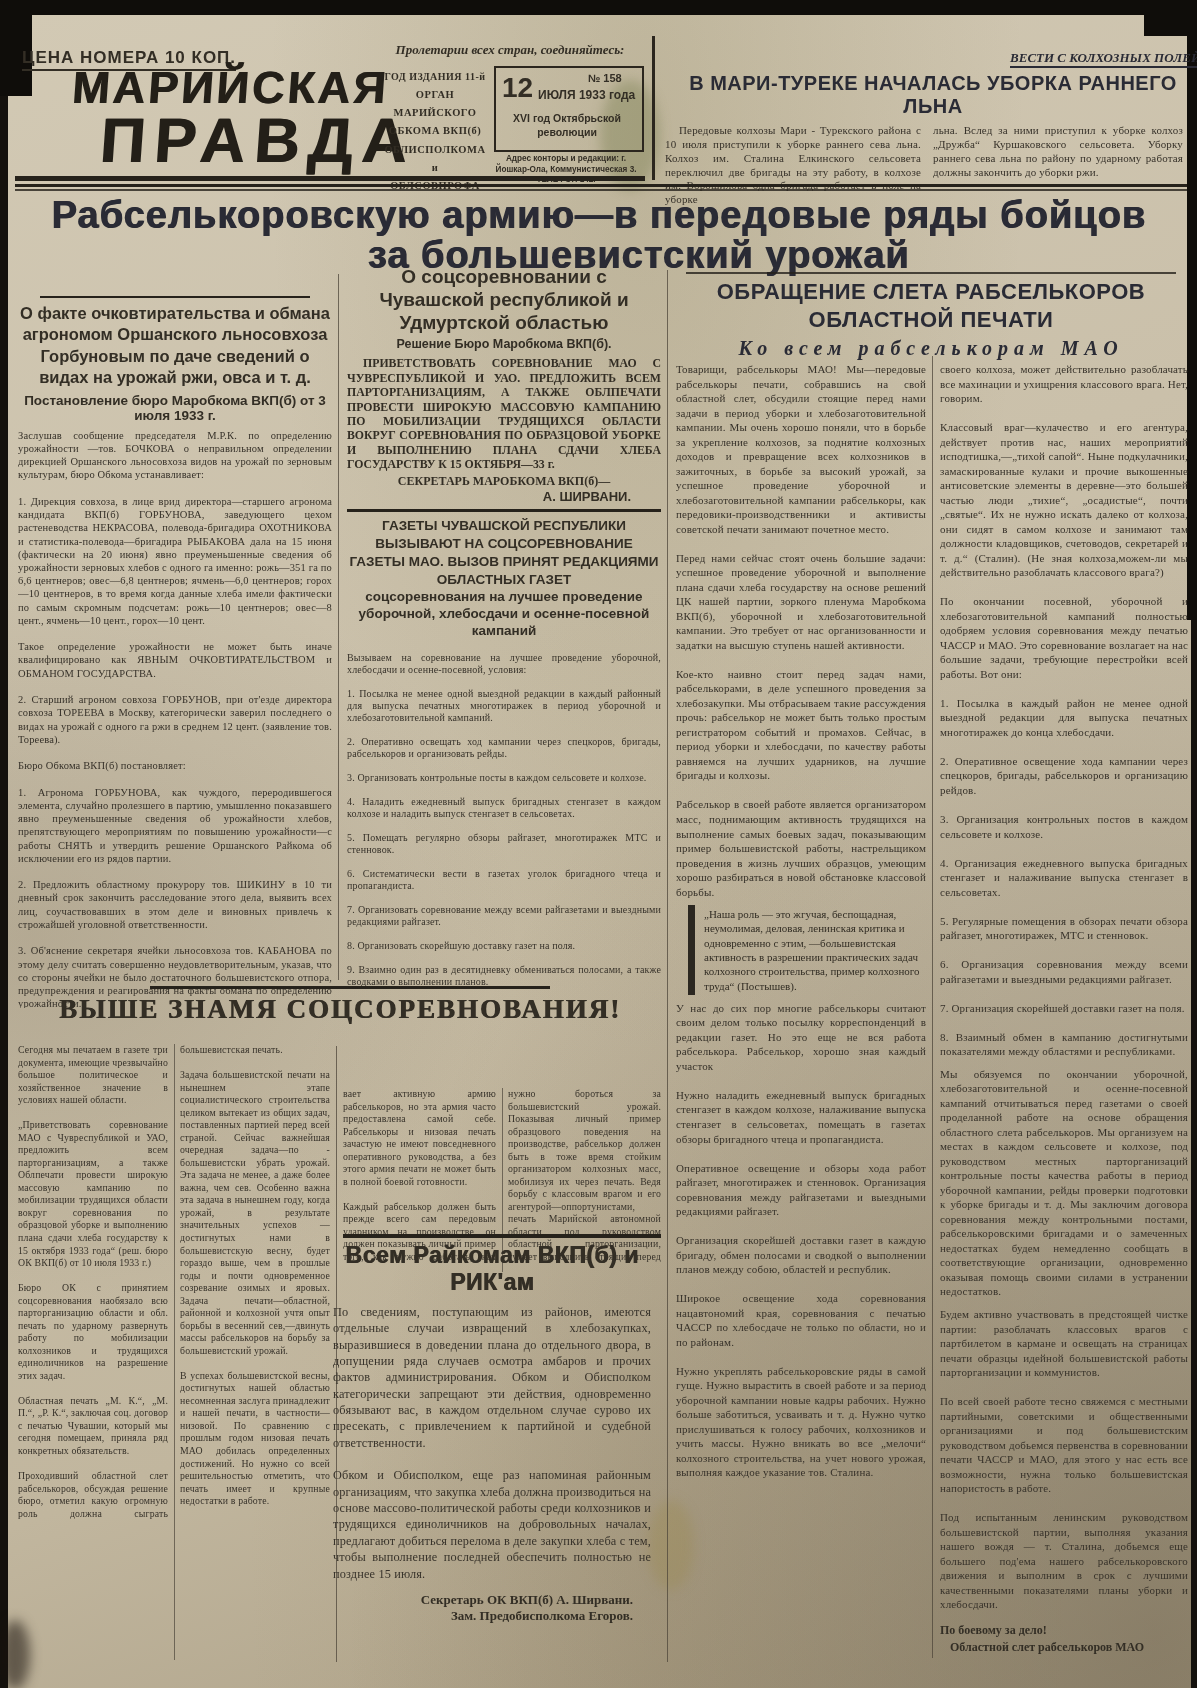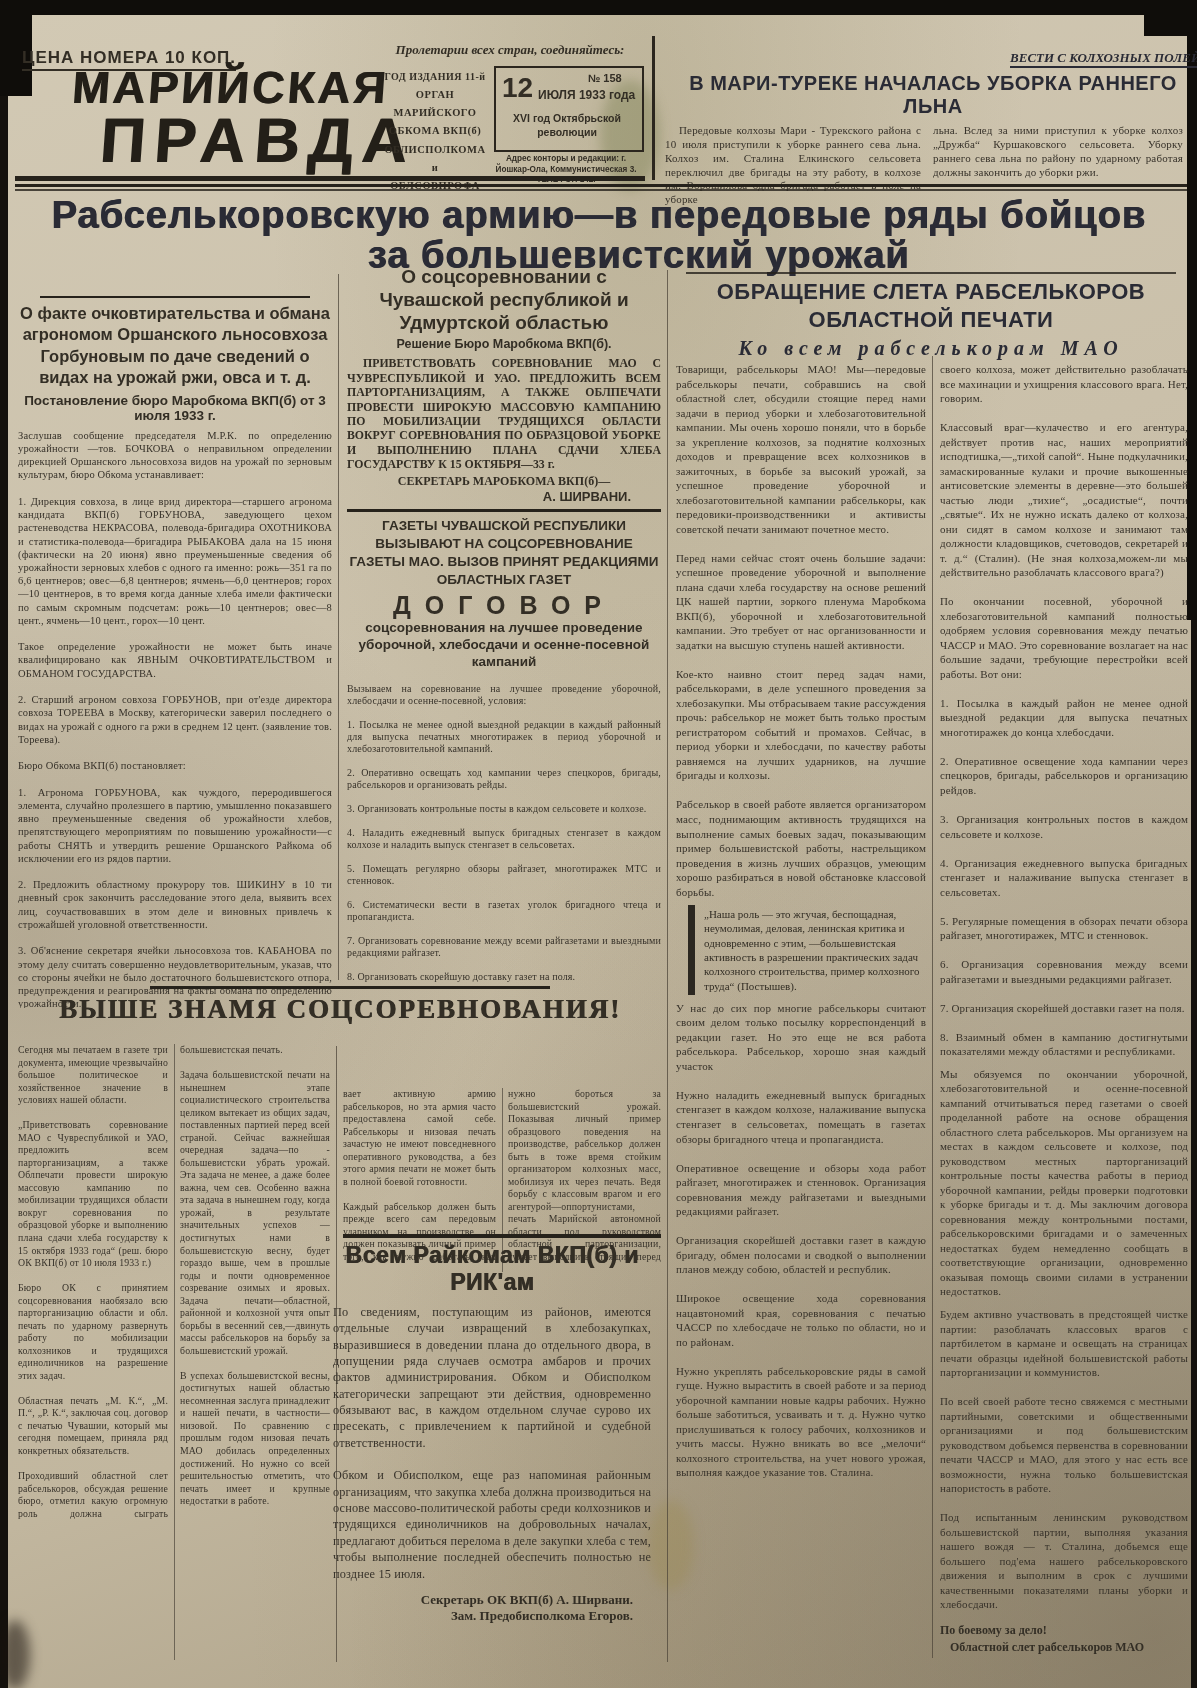--- a/index.html
+++ b/index.html
@@ -120,21 +120,20 @@
 </div>
 
 <div class="abs clip" style="left:347px;top:266px;width:314px;height:722px;">
   <div class="c sans b ink" style="font-size:19px;line-height:1.2;">О соцсоревновании с Чувашской республикой и Удмуртской областью</div>
   <div class="c sans b ink" style="font-size:12.5px;margin-top:3px;">Решение Бюро Маробкома ВКП(б).</div>
   <p class="just serif b ink" style="font-size:11.8px;line-height:1.22;margin-top:5px;text-indent:16px;">ПРИВЕТСТВОВАТЬ СОРЕВНОВАНИЕ МАО С ЧУВРЕСПУБЛИКОЙ И УАО. ПРЕДЛОЖИТЬ ВСЕМ ПАРТОРГАНИЗАЦИЯМ, А ТАКЖЕ ОБЛПЕЧАТИ ПРОВЕСТИ ШИРОКУЮ МАССОВУЮ КАМПАНИЮ ПО МОБИЛИЗАЦИИ ТРУДЯЩИХСЯ ОБЛАСТИ ВОКРУГ СОРЕВНОВАНИЯ ПО ОБРАЗЦОВОЙ УБОРКЕ И ВЫПОЛНЕНИЮ ПЛАНА СДАЧИ ХЛЕБА ГОСУДАРСТВУ К 15 ОКТЯБРЯ—33 г.</p>
   <div class="c serif b ink" style="font-size:12px;margin-top:2px;">СЕКРЕТАРЬ МАРОБКОМА ВКП(б)—</div>
   <div class="r sans b ink" style="font-size:13px;padding-right:30px;">А. ШИРВАНИ.</div>
   <div class="rule-h" style="width:100%;height:3px;margin:5px 0 5px 0;"></div>
   <div class="c sans b ink" style="font-size:13.5px;line-height:1.35;">ГАЗЕТЫ ЧУВАШСКОЙ РЕСПУБЛИКИ ВЫЗЫВАЮТ НА СОЦСОРЕВНОВАНИЕ ГАЗЕТЫ МАО. ВЫЗОВ ПРИНЯТ РЕДАКЦИЯМИ ОБЛАСТНЫХ ГАЗЕТ</div>
-  <div class="c sans b ink" style="font-size:25px;letter-spacing:14px;margin-top:2px;">ДОГОВОР</div>
   <div class="c sans b ink" style="font-size:13.5px;line-height:1.25;">соцсоревнования на лучшее проведение уборочной, хлебосдачи и осенне-посевной кампаний</div>
   <div class="just body-txt multi" style="margin-top:12px;font-size:10px;line-height:1.2;">Вызываем на соревнование на лучшее проведение уборочной, хлебосдачи и осенне-посевной, условия:
 
 1. Посылка не менее одной выездной редакции в каждый районный для выпуска печатных многотиражек в период уборочной и хлебозаготовительной кампаний.
 
 2. Оперативно освещать ход кампании через спецкоров, бригады, рабселькоров и организовать рейды.
 
 3. Организовать контрольные посты в каждом сельсовете и колхозе.
 
 4. Наладить ежедневный выпуск бригадных стенгазет в каждом колхозе и наладить выпуск стенгазет в сельсоветах.

